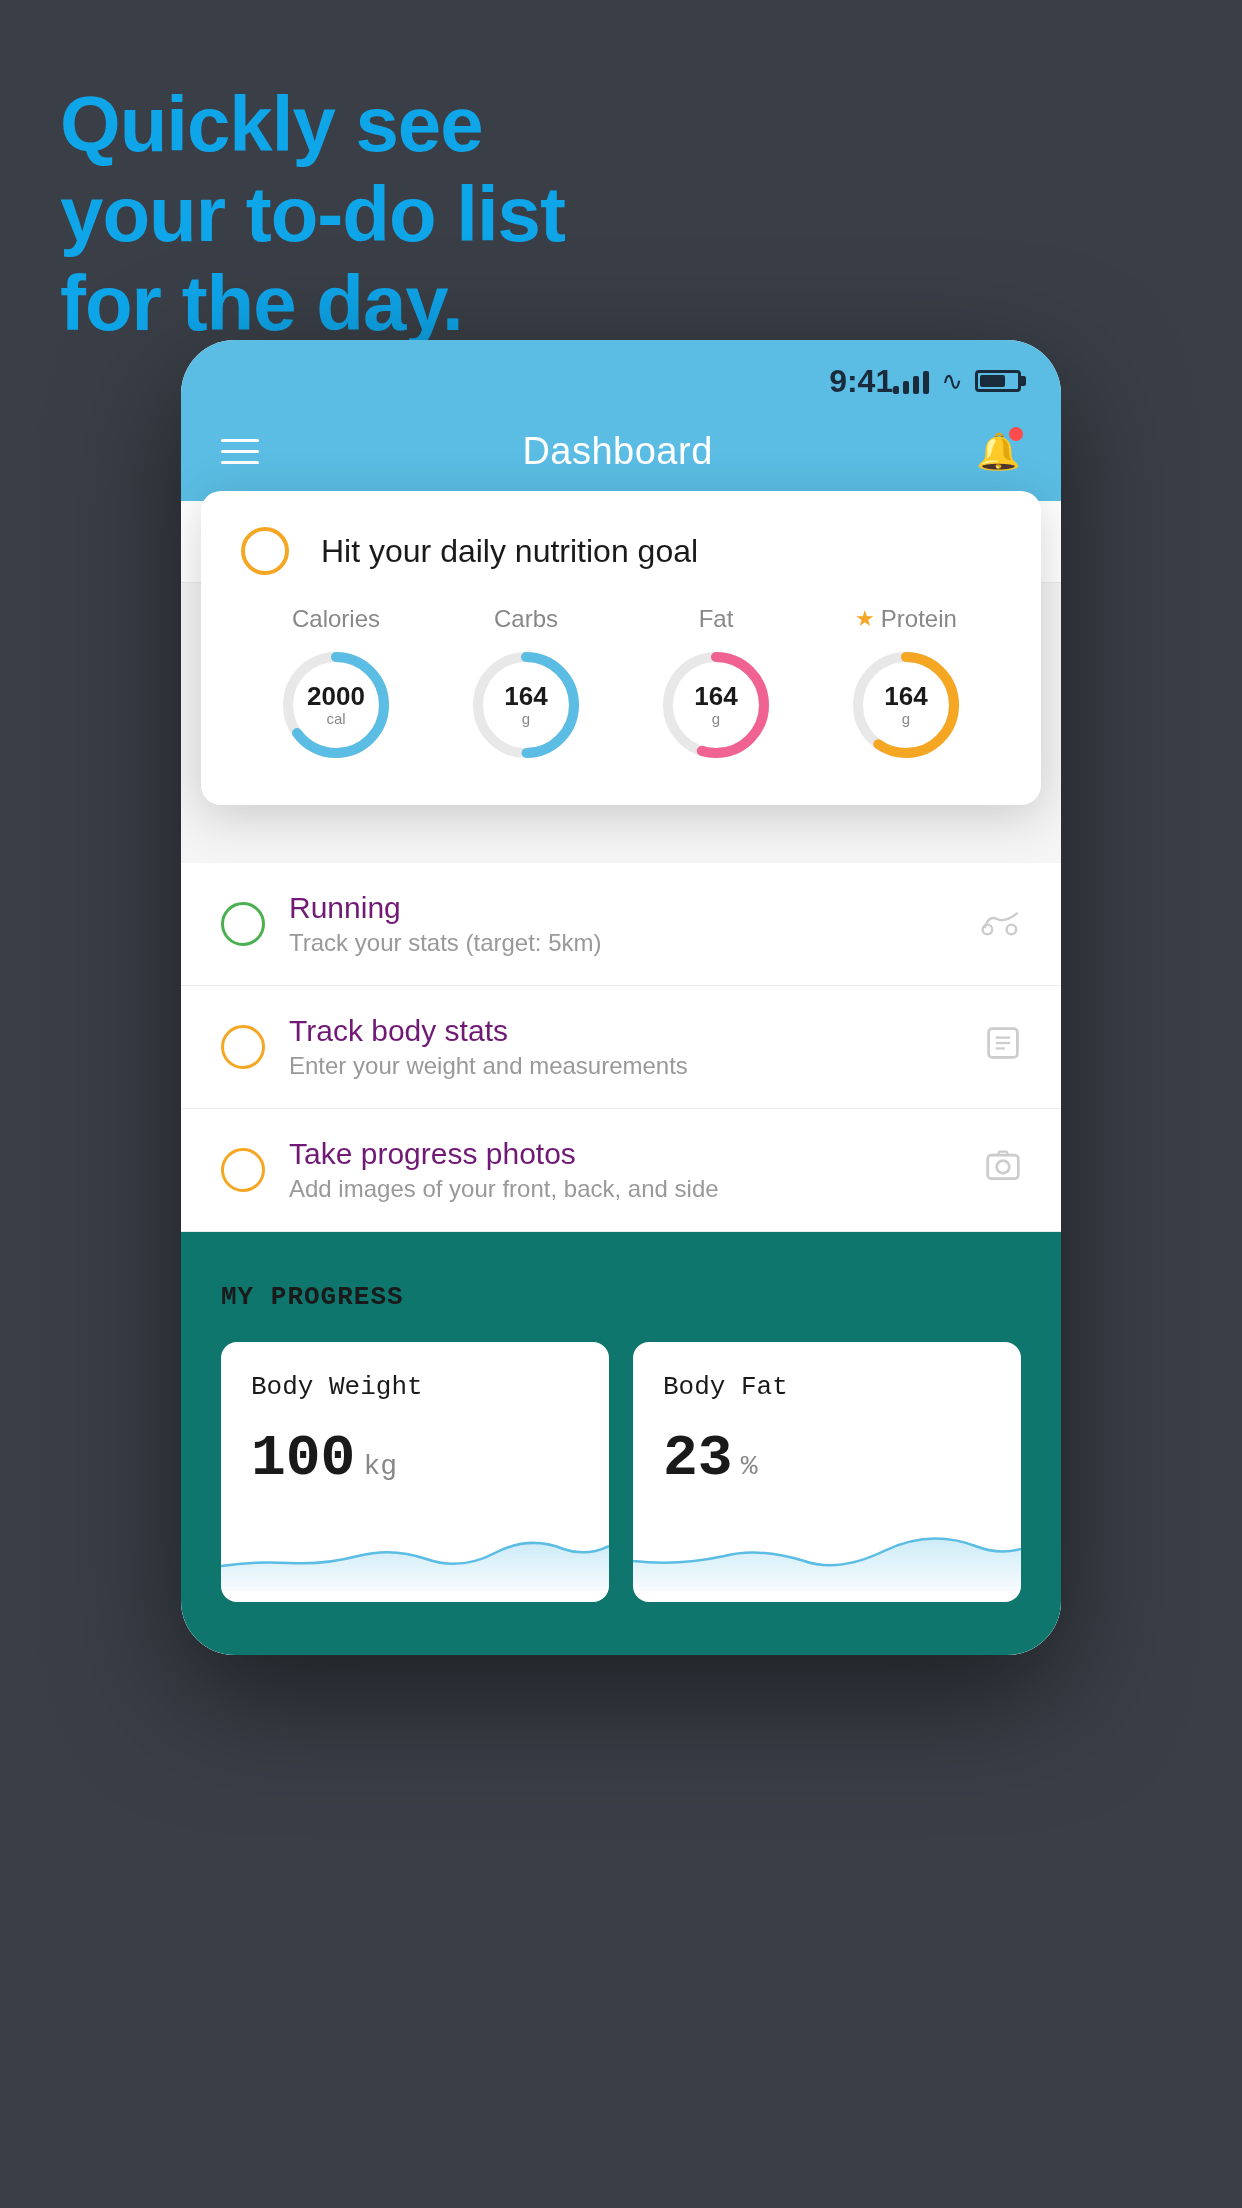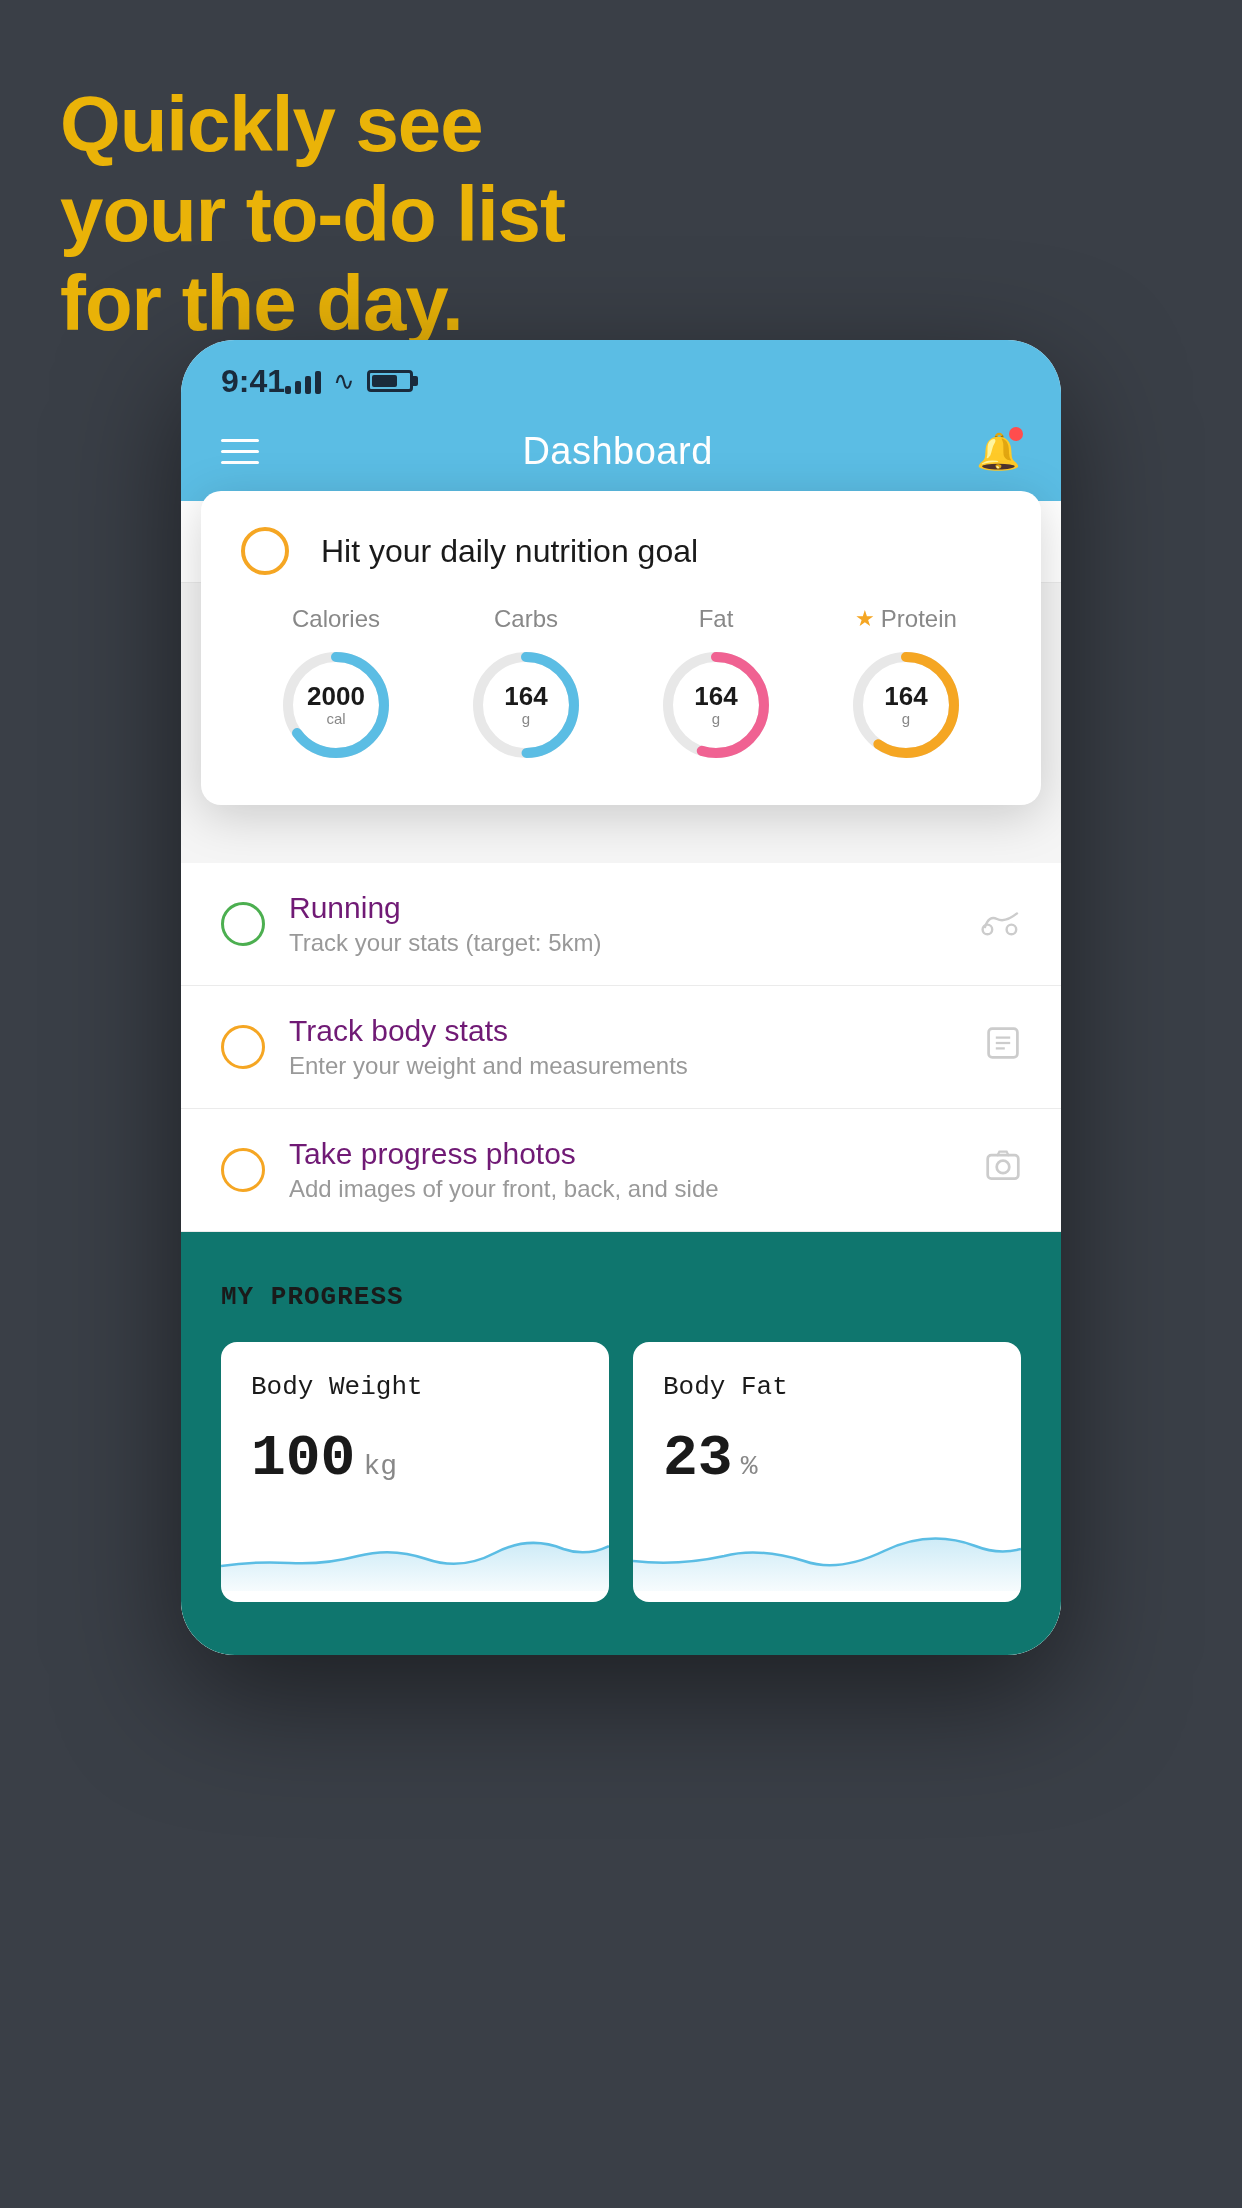--- a/index.html
+++ b/index.html
@@ -10,21 +10,21 @@
       font-family: -apple-system, BlinkMacSystemFont, 'Helvetica Neue', Arial, sans-serif;
       overflow: hidden;
       position: relative;
     }
 
     
     .headline {
       position: absolute;
       top: 80px;
       left: 60px;
-      color: #eab308;
+      color: #0ea5e9;
       font-size: 78px;
       font-weight: 800;
       line-height: 1.15;
       letter-spacing: -1px;
     }
 
     
     .phone-container {
       position: absolute;
       top: 340px;
@@ -34,21 +34,21 @@
       background: #ffffff;
       border-radius: 54px;
       overflow: hidden;
       box-shadow: 0 40px 120px rgba(0,0,0,0.5);
     }
 
     
     .status-bar {
       background: #5bbde4;
       display: flex;
-      justify-content: flex-start;
+      justify-content: flex-end;
       align-items: center;
       padding: 22px 40px 10px 40px;
       height: 70px;
     }
     .status-time {
       color: #1a2b3c;
       font-size: 32px;
       font-weight: 600;
     }
     .status-icons {

